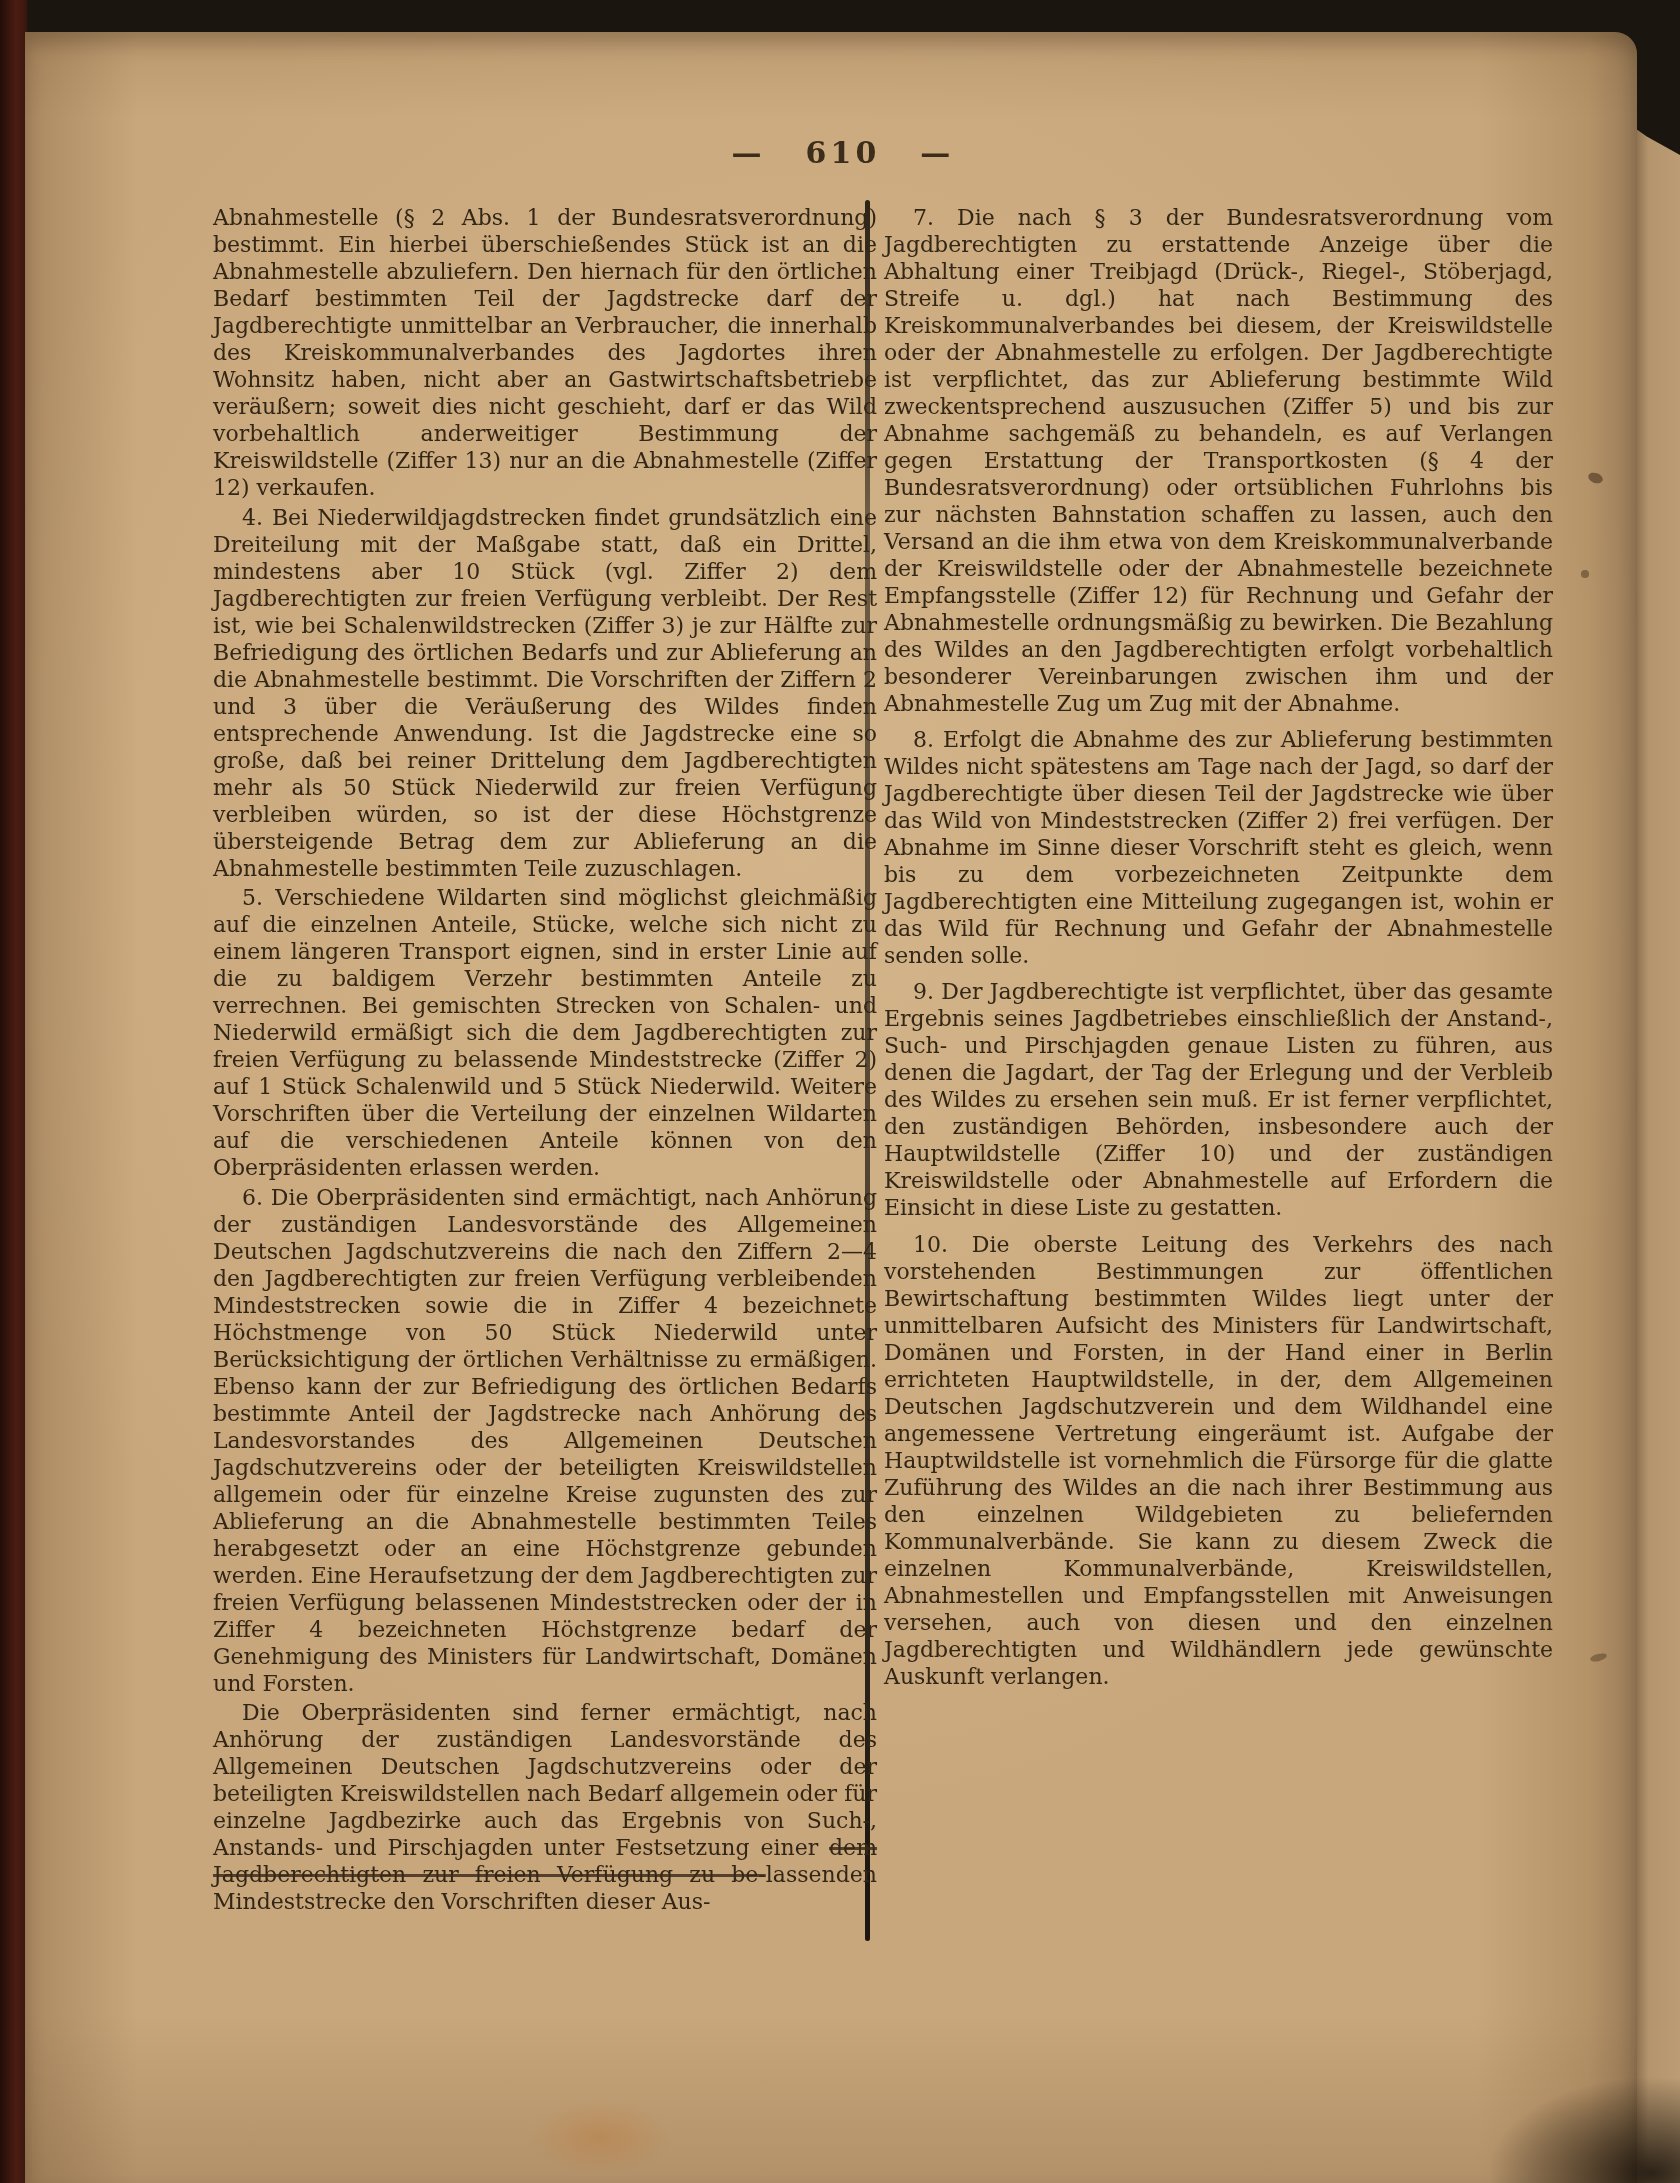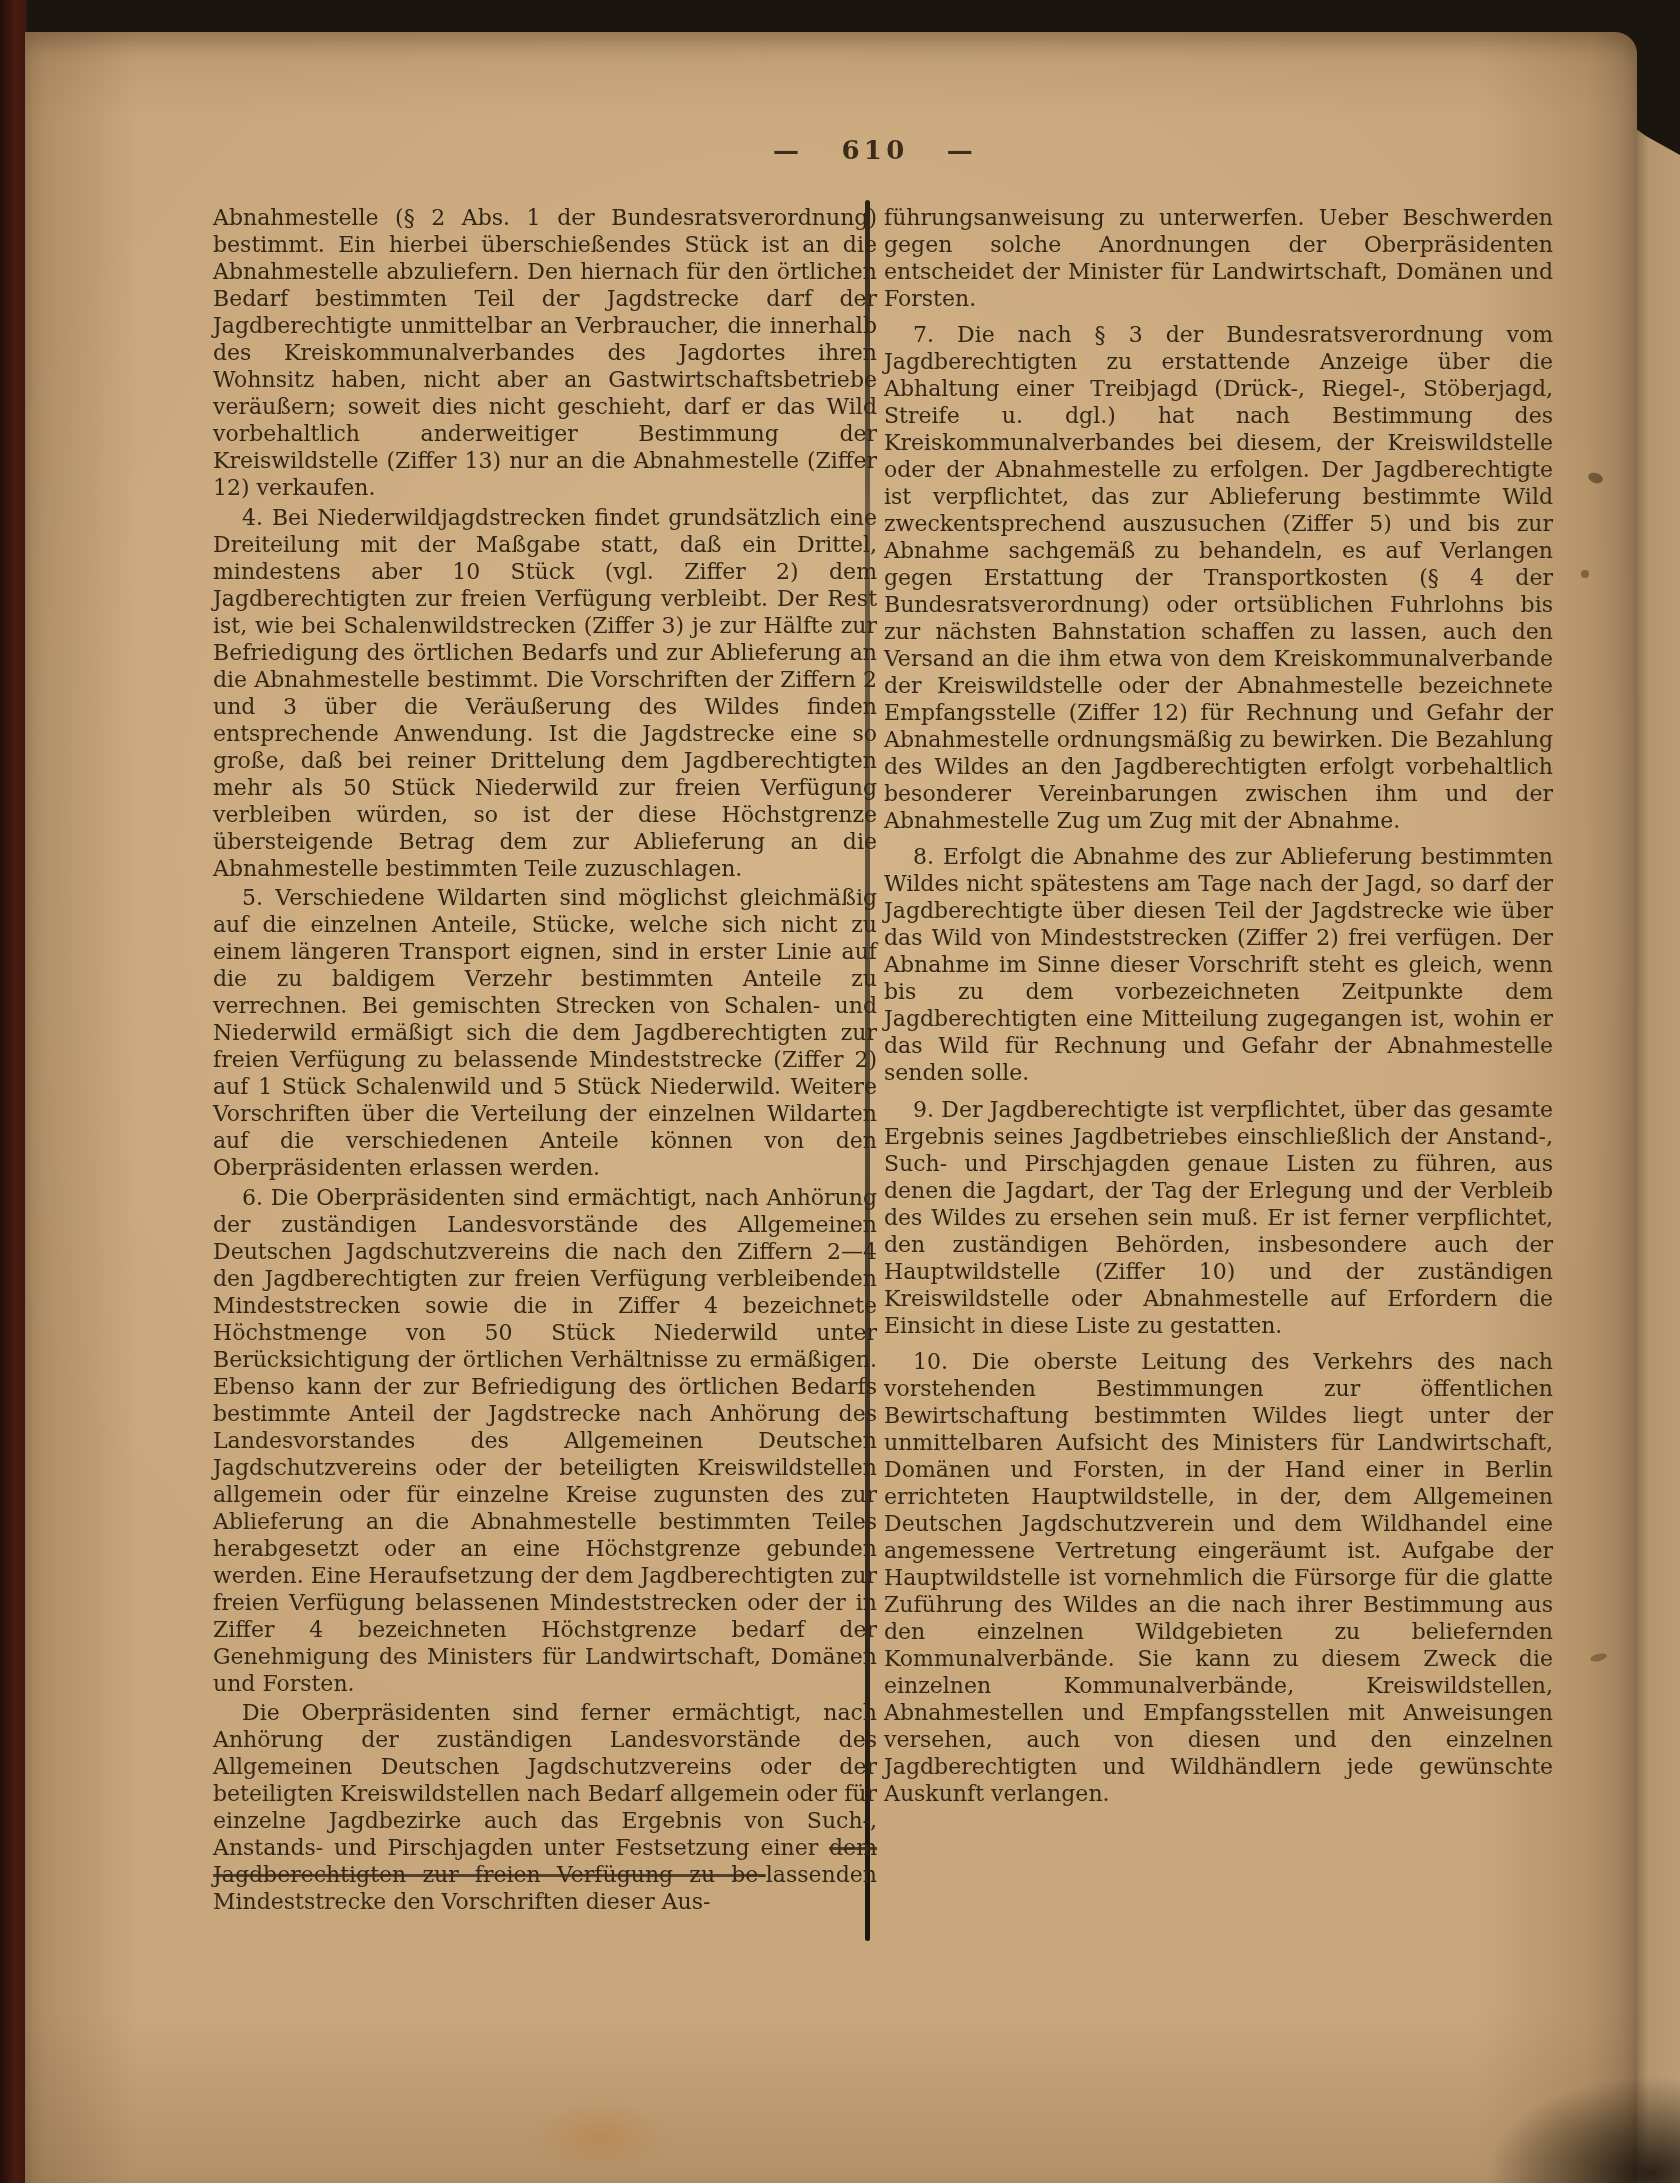--- a/index.html
+++ b/index.html
@@ -41,23 +41,23 @@
     background:
       radial-gradient(ellipse 1261px 1429px at 48% 38%, rgba(255,235,195,0.20), rgba(0,0,0,0) 70%),
       linear-gradient(to right, rgba(90,60,30,0.28), rgba(0,0,0,0) 7%, rgba(0,0,0,0) 90%, rgba(120,85,45,0.25) 97%, rgba(60,40,20,0.35)),
       linear-gradient(to bottom, rgba(120,85,45,0.18), rgba(0,0,0,0) 4%, rgba(0,0,0,0) 92%, rgba(95,65,35,0.22)),
       #c9a77c;
     border-top-right-radius: 22px;
     box-shadow: inset 0 11.8px 18.5px rgba(40,25,12,0.25);
   }
 
   .page-number {
-    position: absolute; left: 724px; top: 103px; width: 252px;
+    position: absolute; left: 692px; top: 103px; width: 252px;
     text-align: center;
-    font-size: 26px; font-weight: bold;
+    font-size: 30px; font-weight: bold;
     color: #3c2d1a;
     letter-spacing: 4.2px;
     word-spacing: 25px;
   }
 
   .col-rule {
     position: absolute; left: 840px; top: 168px; width: 5px; height: 1741px;
     background: linear-gradient(to bottom,
       rgba(30,23,14,0.92), rgba(30,23,14,0.55) 18%,
       rgba(30,23,14,0.70) 55%, rgba(20,15,9,0.95) 96%);
@@ -119,21 +119,20 @@
       <p class="noindent">Abnahmestelle (§ 2 Abs. 1 der Bundesratsverordnung) bestimmt. Ein hierbei überschießendes Stück ist an die Abnahmestelle abzuliefern. Den hiernach für den örtlichen Bedarf bestimmten Teil der Jagdstrecke darf der Jagdberechtigte unmittelbar an Verbraucher, die innerhalb des Kreiskommunalverbandes des Jagdortes ihren Wohnsitz haben, nicht aber an Gastwirtschaftsbetriebe veräußern; soweit dies nicht geschieht, darf er das Wild vorbehaltlich anderweitiger Bestimmung der Kreiswildstelle (Ziffer 13) nur an die Abnahmestelle (Ziffer 12) verkaufen.</p>
       <p>4. Bei Niederwildjagdstrecken findet grundsätzlich eine Dreiteilung mit der Maßgabe statt, daß ein Drittel, mindestens aber 10 Stück (vgl. Ziffer 2) dem Jagdberechtigten zur freien Verfügung verbleibt. Der Rest ist, wie bei Schalenwildstrecken (Ziffer 3) je zur Hälfte zur Befriedigung des örtlichen Bedarfs und zur Ablieferung an die Abnahmestelle bestimmt. Die Vorschriften der Ziffern 2 und 3 über die Veräußerung des Wildes finden entsprechende Anwendung. Ist die Jagdstrecke eine so große, daß bei reiner Drittelung dem Jagdberechtigten mehr als 50 Stück Niederwild zur freien Verfügung verbleiben würden, so ist der diese Höchstgrenze übersteigende Betrag dem zur Ablieferung an die Abnahmestelle bestimmten Teile zuzuschlagen.</p>
       <p>5. Verschiedene Wildarten sind möglichst gleichmäßig auf die einzelnen Anteile, Stücke, welche sich nicht zu einem längeren Transport eignen, sind in erster Linie auf die zu baldigem Verzehr bestimmten Anteile zu verrechnen. Bei gemischten Strecken von Schalen- und Niederwild ermäßigt sich die dem Jagdberechtigten zur freien Verfügung zu belassende Mindeststrecke (Ziffer 2) auf 1 Stück Schalenwild und 5 Stück Niederwild. Weitere Vorschriften über die Verteilung der einzelnen Wildarten auf die verschiedenen Anteile können von den Oberpräsidenten erlassen werden.</p>
       <p>6. Die Oberpräsidenten sind ermächtigt, nach Anhörung der zuständigen Landesvorstände des Allgemeinen Deutschen Jagdschutzvereins die nach den Ziffern 2—4 den Jagdberechtigten zur freien Verfügung verbleibenden Mindeststrecken sowie die in Ziffer 4 bezeichnete Höchstmenge von 50 Stück Niederwild unter Berücksichtigung der örtlichen Verhältnisse zu ermäßigen. Ebenso kann der zur Befriedigung des örtlichen Bedarfs bestimmte Anteil der Jagdstrecke nach Anhörung des Landesvorstandes des Allgemeinen Deutschen Jagdschutzvereins oder der beteiligten Kreiswildstellen allgemein oder für einzelne Kreise zugunsten des zur Ablieferung an die Abnahmestelle bestimmten Teiles herabgesetzt oder an eine Höchstgrenze gebunden werden. Eine Heraufsetzung der dem Jagdberechtigten zur freien Verfügung belassenen Mindeststrecken oder der in Ziffer 4 bezeichneten Höchstgrenze bedarf der Genehmigung des Ministers für Landwirtschaft, Domänen und Forsten.</p>
       <p>
         <span>Die Oberpräsidenten sind ferner ermächtigt, nach Anhörung der zuständigen Landesvorstände des Allgemeinen Deutschen Jagdschutzvereins oder der beteiligten Kreiswildstellen nach Bedarf allgemein oder für einzelne Jagdbezirke auch das Ergebnis von Such-, Anstands- und Pirschjagden unter Festsetzung einer </span><span class="strike">dem Jagdberechtigten zur freien Verfügung zu be-</span><span>lassenden Mindeststrecke den Vorschriften dieser Aus-</span>
       </p>
     </div>
 
     <div class="col right">
-      <p class="noindent">führungsanweisung zu unterwerfen. Ueber Beschwerden gegen solche Anordnungen der Oberpräsidenten entscheidet der Minister für Landwirtschaft, Domänen und Forsten.</p>
       <p>7. Die nach § 3 der Bundesratsverordnung vom Jagdberechtigten zu erstattende Anzeige über die Abhaltung einer Treibjagd (Drück-, Riegel-, Stöberjagd, Streife u. dgl.) hat nach Bestimmung des Kreiskommunalverbandes bei diesem, der Kreiswildstelle oder der Abnahmestelle zu erfolgen. Der Jagdberechtigte ist verpflichtet, das zur Ablieferung bestimmte Wild zweckentsprechend auszusuchen (Ziffer 5) und bis zur Abnahme sachgemäß zu behandeln, es auf Verlangen gegen Erstattung der Transportkosten (§ 4 der Bundesratsverordnung) oder ortsüblichen Fuhrlohns bis zur nächsten Bahnstation schaffen zu lassen, auch den Versand an die ihm etwa von dem Kreiskommunalverbande der Kreiswildstelle oder der Abnahmestelle bezeichnete Empfangsstelle (Ziffer 12) für Rechnung und Gefahr der Abnahmestelle ordnungsmäßig zu bewirken. Die Bezahlung des Wildes an den Jagdberechtigten erfolgt vorbehaltlich besonderer Vereinbarungen zwischen ihm und der Abnahmestelle Zug um Zug mit der Abnahme.</p>
       <p>8. Erfolgt die Abnahme des zur Ablieferung bestimmten Wildes nicht spätestens am Tage nach der Jagd, so darf der Jagdberechtigte über diesen Teil der Jagdstrecke wie über das Wild von Mindeststrecken (Ziffer 2) frei verfügen. Der Abnahme im Sinne dieser Vorschrift steht es gleich, wenn bis zu dem vorbezeichneten Zeitpunkte dem Jagdberechtigten eine Mitteilung zugegangen ist, wohin er das Wild für Rechnung und Gefahr der Abnahmestelle senden solle.</p>
       <p>9. Der Jagdberechtigte ist verpflichtet, über das gesamte Ergebnis seines Jagdbetriebes einschließlich der Anstand-, Such- und Pirschjagden genaue Listen zu führen, aus denen die Jagdart, der Tag der Erlegung und der Verbleib des Wildes zu ersehen sein muß. Er ist ferner verpflichtet, den zuständigen Behörden, insbesondere auch der Hauptwildstelle (Ziffer 10) und der zuständigen Kreiswildstelle oder Abnahmestelle auf Erfordern die Einsicht in diese Liste zu gestatten.</p>
       <p>10. Die oberste Leitung des Verkehrs des nach vorstehenden Bestimmungen zur öffentlichen Bewirtschaftung bestimmten Wildes liegt unter der unmittelbaren Aufsicht des Ministers für Landwirtschaft, Domänen und Forsten, in der Hand einer in Berlin errichteten Hauptwildstelle, in der, dem Allgemeinen Deutschen Jagdschutzverein und dem Wildhandel eine angemessene Vertretung eingeräumt ist. Aufgabe der Hauptwildstelle ist vornehmlich die Fürsorge für die glatte Zuführung des Wildes an die nach ihrer Bestimmung aus den einzelnen Wildgebieten zu beliefernden Kommunalverbände. Sie kann zu diesem Zweck die einzelnen Kommunalverbände, Kreiswildstellen, Abnahmestellen und Empfangsstellen mit Anweisungen versehen, auch von diesen und den einzelnen Jagdberechtigten und Wildhändlern jede gewünschte Auskunft verlangen.</p>
     </div>
 
     <div class="blemish b1"></div>
     <div class="blemish b2"></div>
     <div class="blemish b3"></div>
     <div class="blemish stain1"></div>

